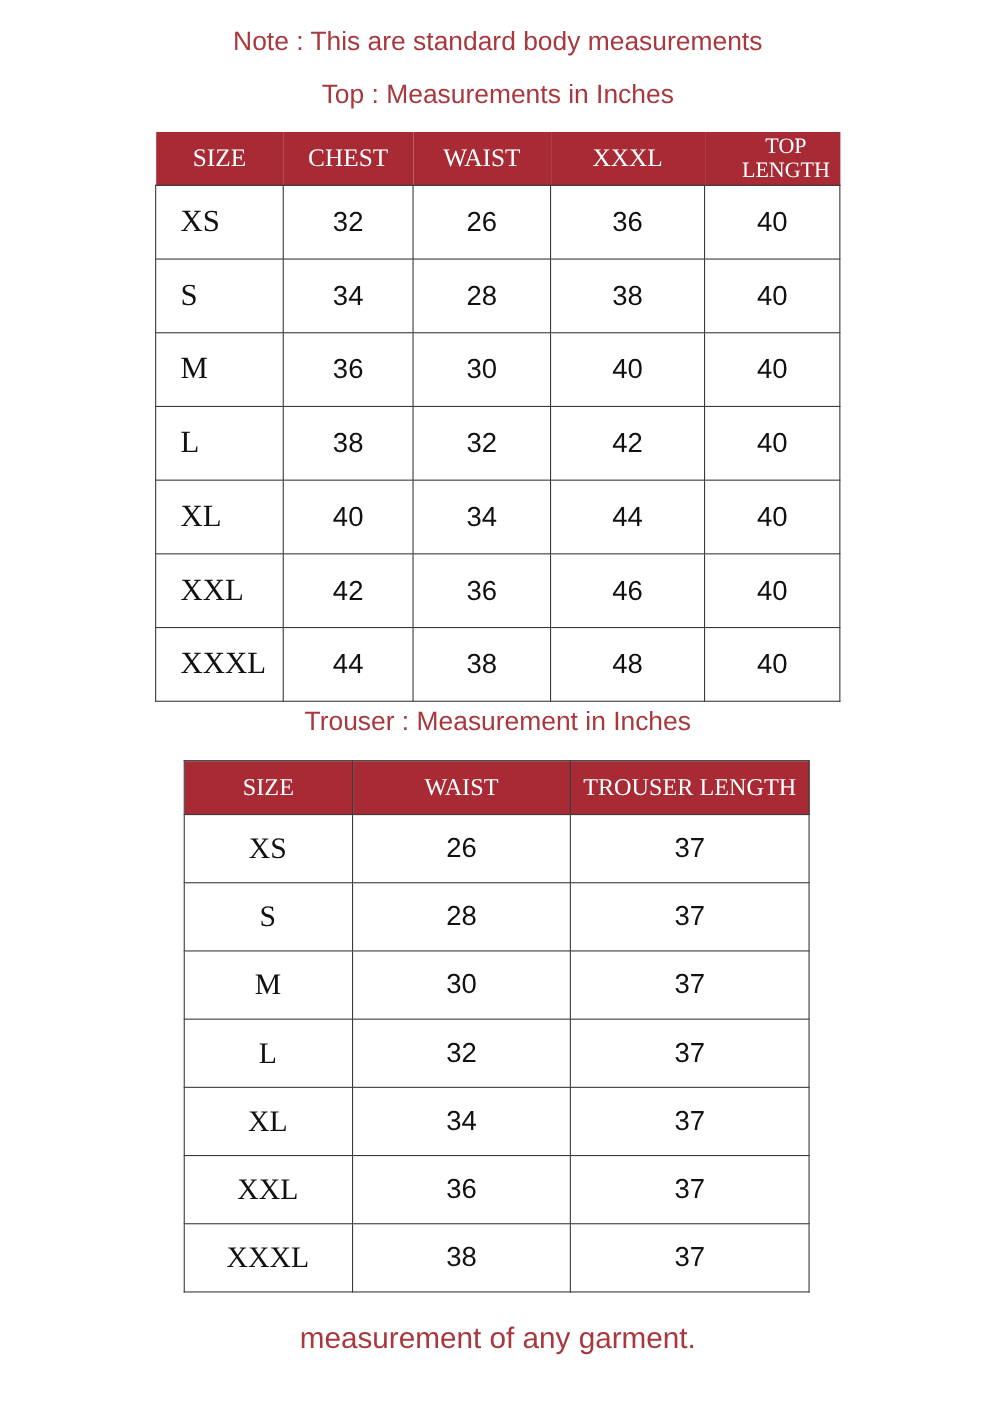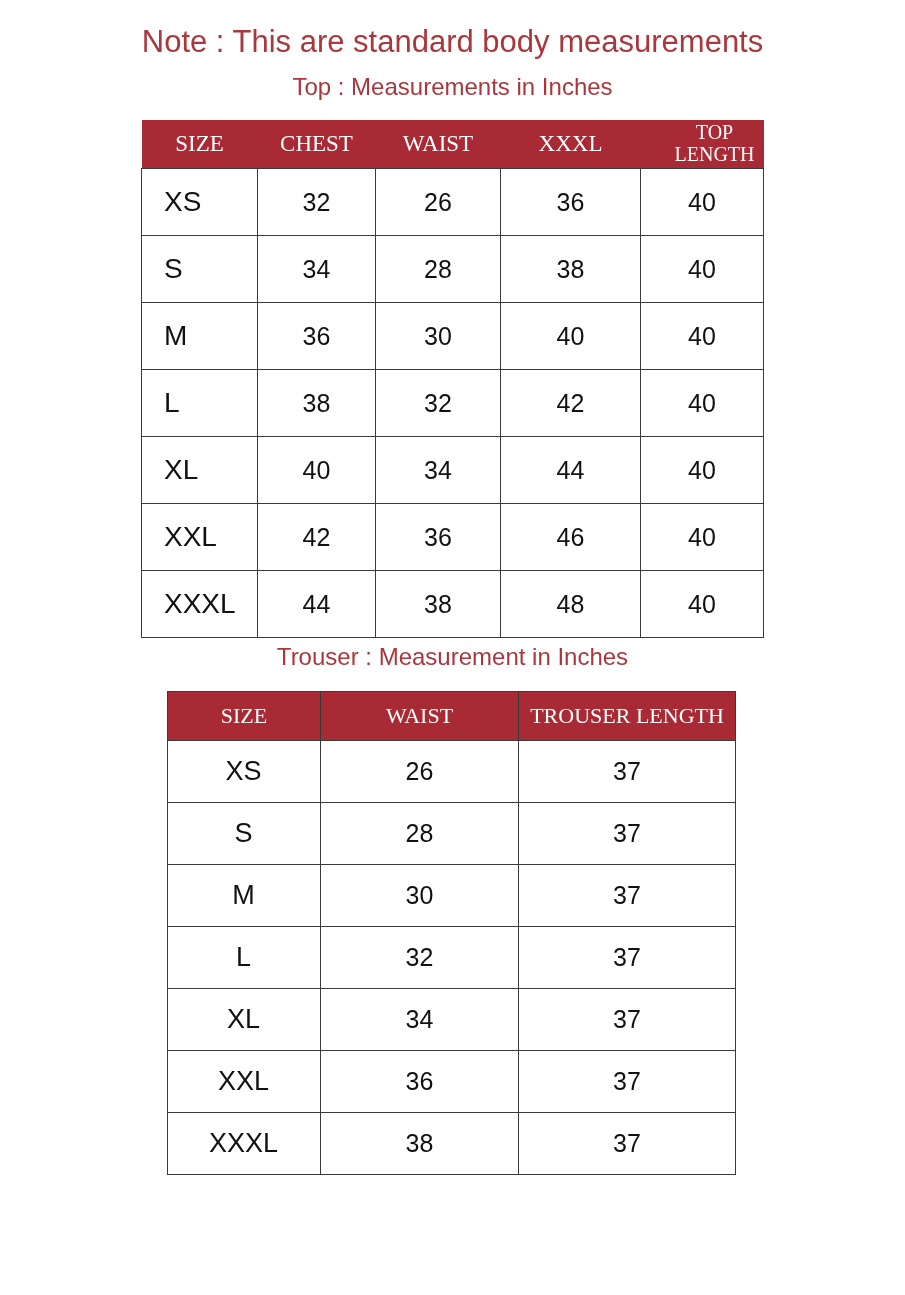--- a/index.html
+++ b/index.html
@@ -8,21 +8,21 @@
     background:#ffffff;
     font-family:"Liberation Sans", sans-serif;
     position:relative;
     overflow:hidden;
   }
   .red-text{color:#A8383E;}
   .center-line{
     position:absolute;left:0;width:905px;
     text-align:center;
   }
-  .note-top{top:24px;font-size:31px;}
+  .note-top{top:24px;font-size:24px;}
   .table-title{font-size:24px;}
   .title-top{top:73px;}
   .title-trouser{top:643px;}
   .note-bottom{top:1198px;font-size:27px;line-height:37px;}
 
   table{border-collapse:collapse;table-layout:fixed;position:absolute;padding-left:44px;}
   #top-table{left:141px;top:120px;width:622px;}
   #trouser-table{left:167px;top:691px;width:568px;}
 
   th{
@@ -39,21 +39,21 @@
 
   td{
     border:1px solid #3a3a3a;
     background:#ffffff;
     vertical-align:middle;
   }
   #top-table td{height:64px;}
   #trouser-table td{height:59px;}
 
   td.size{
-    font-family:Liberation Sans, sans-serif;
+    font-family:Liberation Serif, serif;
     font-size:28px;
     color:#111111;
     text-align:left;
     padding-left:22px;
   }
   #trouser-table td.size{
     text-align:center;
     padding-left:0;
     font-size:27px;
   }
@@ -189,13 +189,14 @@
     </tr>
     <tr>
       <td class="size">XXXL</td>
       <td class="val">38</td>
       <td class="val">37</td>
     </tr>
   </tbody>
 </table>
 
 <div class="center-line red-text note-bottom">
+  <div>measurement of any garment.</div>
 </div>
 
 </body></html>

